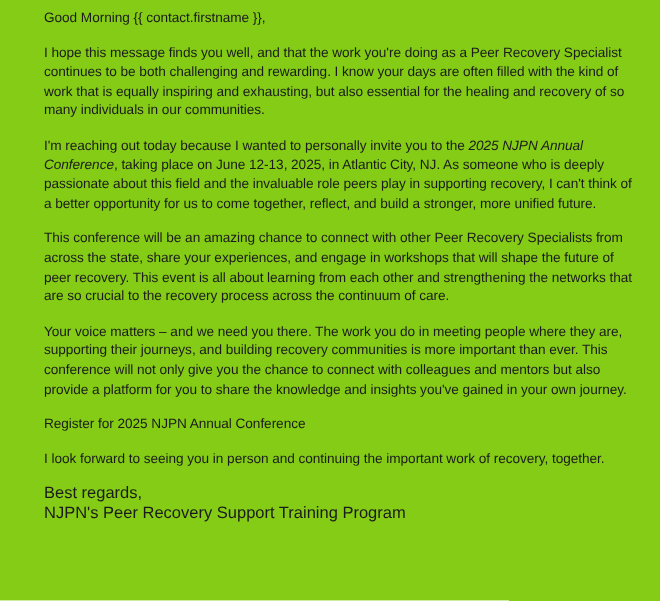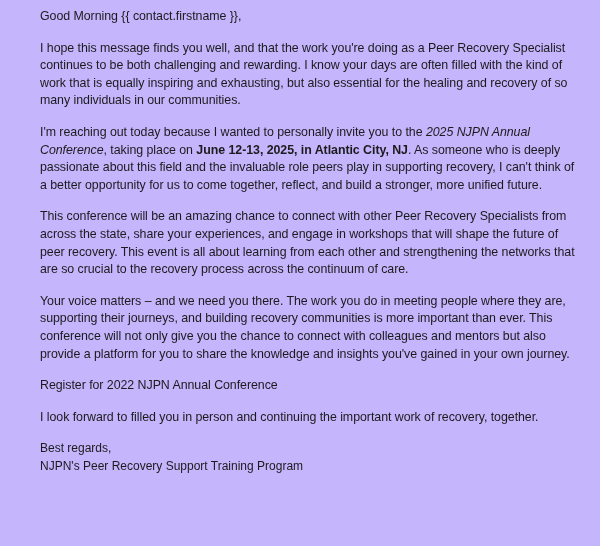--- a/index.html
+++ b/index.html
@@ -12,44 +12,44 @@
     height: 546px;
     font-family: "Liberation Sans", sans-serif;
     color: #1b1b1b;
     -webkit-font-smoothing: antialiased;
   }
   .page {
     box-sizing: border-box;
     width: 600px;
     height: 546px;
     padding: 8px 22px 0 40px;
-    background: #c4b5fd;
+    background: #84cc16;
     overflow: hidden;
   }
   p.para {
     margin: 0 0 14px 0;
     font-size: 12.4px;
     line-height: 17.6px;
     letter-spacing: -0.05px;
     color: #1b1b1b;
     text-align: left;
   }
   .sig-block {
     margin-top: 14px;
   }
   .sig-line {
-    font-size: 12px;
+    font-size: 15px;
     line-height: 17.6px;
     color: #1b1b1b;
   }
   em {
     font-style: italic;
   }
   strong {
-    font-weight: bold;
+    font-weight: normal;
   }
   .inline { display: inline; margin-top: 36px; }
 </style>
 </head>
 <body>
 
 <div class="page">
 
   <p class="para">Good Morning {{ contact.firstname }},</p>
 
@@ -57,23 +57,23 @@
 
   <p class="para">
     <span class="inline">I'm reaching out today because I wanted to personally invite you to the </span><em class="inline">2025 NJPN Annual Conference</em><span class="inline">, taking place on </span><strong class="inline">June 12-13, 2025, in Atlantic City, NJ</strong><span class="inline">. As someone who is deeply passionate about this field and the invaluable role peers play in supporting recovery, I can't think of a better opportunity for us to come together, reflect, and build a stronger, more unified future.</span>
   </p>
 
   <p class="para">This conference will be an amazing chance to connect with other Peer Recovery Specialists from across the state, share your experiences, and engage in workshops that will shape the future of peer recovery. This event is all about learning from each other and strengthening the networks that are so crucial to the recovery process across the continuum of care.</p>
 
   <p class="para">Your voice matters – and we need you there. The work you do in meeting people where they are, supporting their journeys, and building recovery communities is more important than ever. This conference will not only give you the chance to connect with colleagues and mentors but also provide a platform for you to share the knowledge and insights you've gained in your own journey.</p>
 
 
-  <p class="para">Register for 2022 NJPN Annual Conference</p>
+  <p class="para">Register for 2025 NJPN Annual Conference</p>
 
 
-  <p class="para">I look forward to filled you in person and continuing the important work of recovery, together.</p>
+  <p class="para">I look forward to seeing you in person and continuing the important work of recovery, together.</p>
 
   <div class="sig-block">
     <div class="sig-line">Best regards,</div>
     <div class="sig-line">NJPN's Peer Recovery Support Training Program</div>
   </div>
 
 </div>
 
 </body></html>

